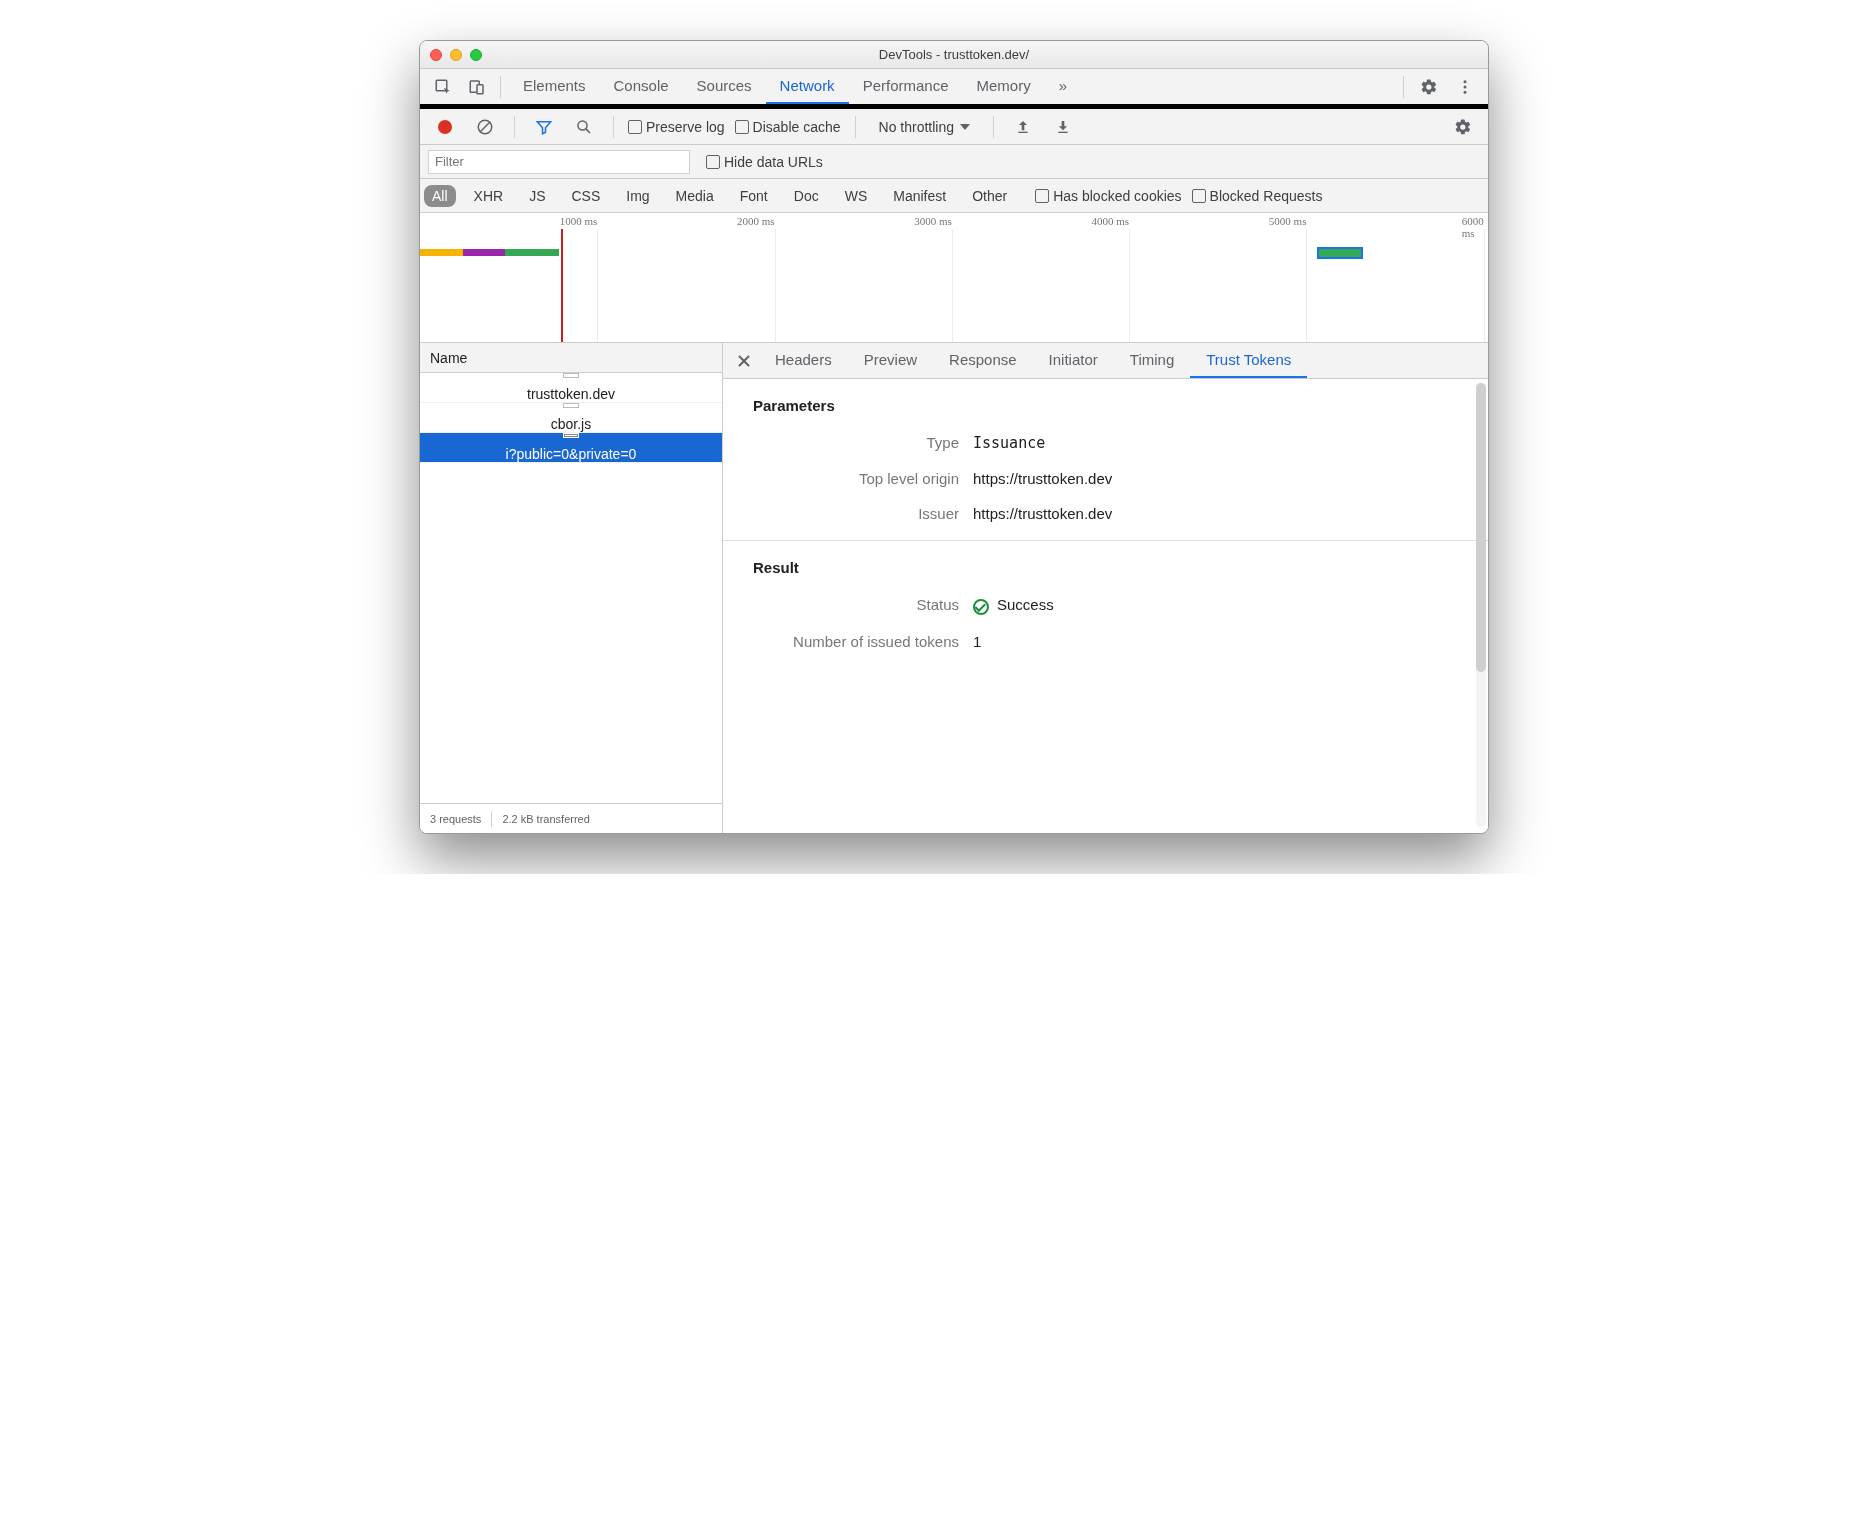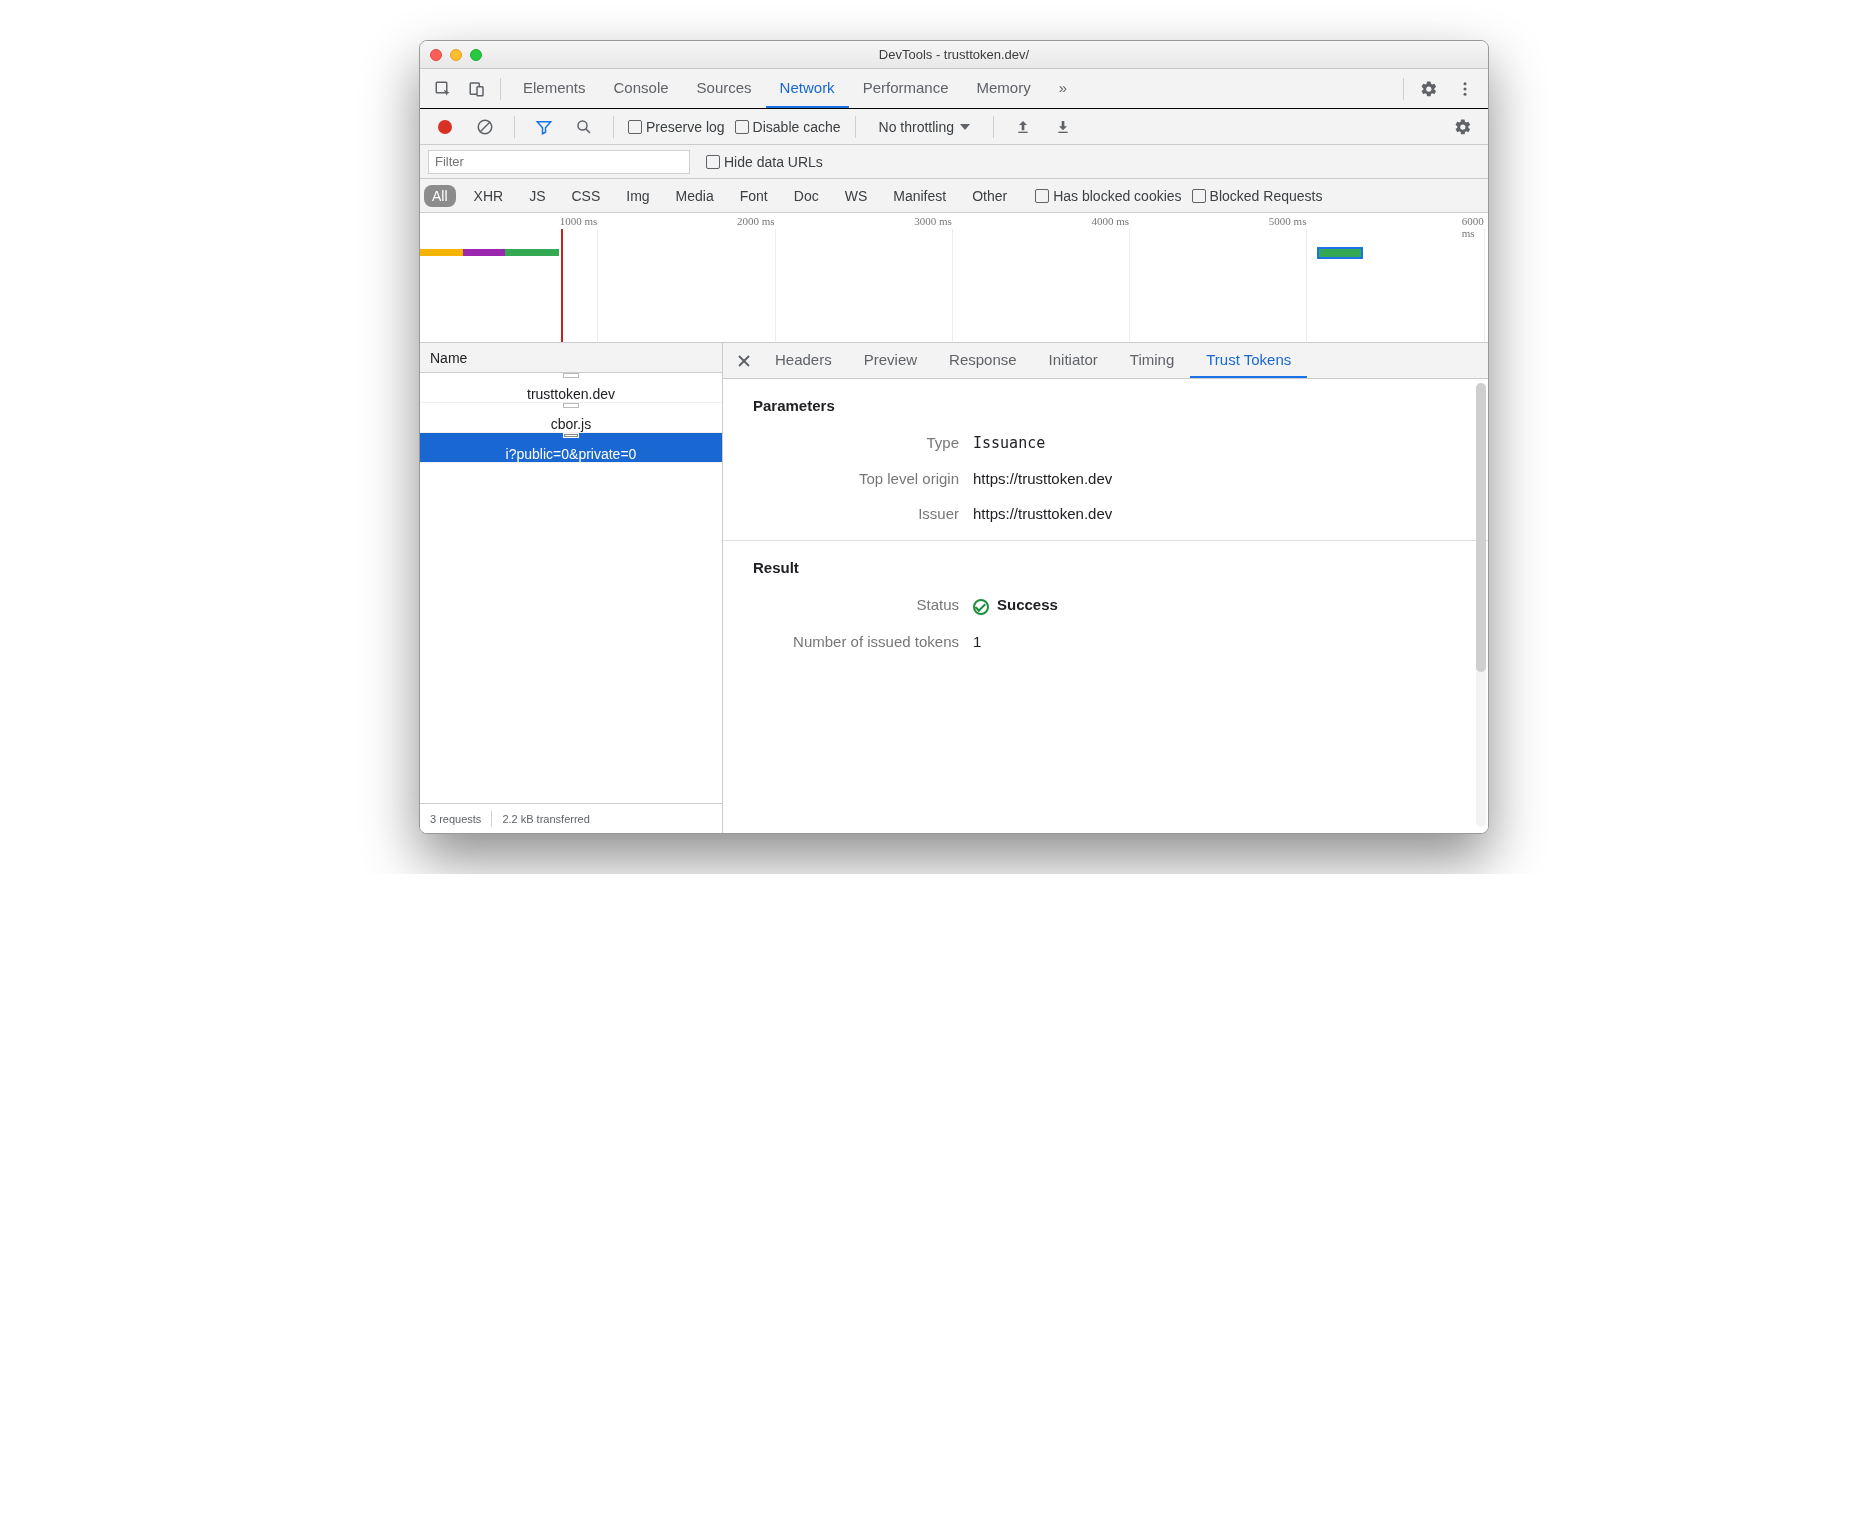--- a/index.html
+++ b/index.html
@@ -36,21 +36,21 @@
   .tl-min { background:#ffbd2e; border:1px solid #dfa123;}
   .tl-max { background:#28c840; border:1px solid #1dad2c;}
   .title-text {
     position: absolute; left:0; right:0;
     text-align: center; font-size: 13px; color:#3c3c3c;
   }
   
   .tabrow {
     height: 40px;
     background: #f3f3f3;
-    border-bottom: 1px solid #000000;
+    border-bottom: 5px solid #000000;
     display: flex; align-items: center;
     padding: 0 8px;
     gap: 4px;
   }
   .icon-btn {
     width: 30px; height: 30px;
     display: flex; align-items:center; justify-content:center;
     color:#5f6368; border-radius:3px;
   }
   .divider-v { width:1px; height:22px; background:#d0d0d0; margin:0 4px;}
@@ -191,21 +191,21 @@
   .dtab.active { color:#1967d2; border-bottom-color:#1a73e8;}
   .details-body {
     flex:1; overflow:auto; padding: 18px 30px;
     font-size:15px; color:#202124;
   }
   .section-title { font-weight:700; margin-bottom:20px;}
   .kvrow { display:flex; margin: 18px 0;}
   .kvrow .k { width:220px; text-align:right; color:#777; padding-right:14px;}
   .kvrow .v { flex:1; color:#202124; }
   .kvrow .v.code { font-family:ui-monospace,Menlo,monospace; }
-  .kvrow .v.bold { font-weight:700;}
+  .kvrow .v.bold { font-weight:400;}
   .success-ic {
     display:inline-flex; align-items:center; justify-content:center;
     width:16px; height:16px; border:2px solid #1e8e3e; border-radius:50%;
     color:#1e8e3e; margin-right:8px;
   }
   .success-ic::after {
     content:""; width:8px; height:4px; border-left:2px solid #1e8e3e; border-bottom:2px solid #1e8e3e;
     transform: rotate(-45deg) translate(0px,-1px);
   }
   .section-divider { height:1px; background:#ddd; margin:18px -30px;}

